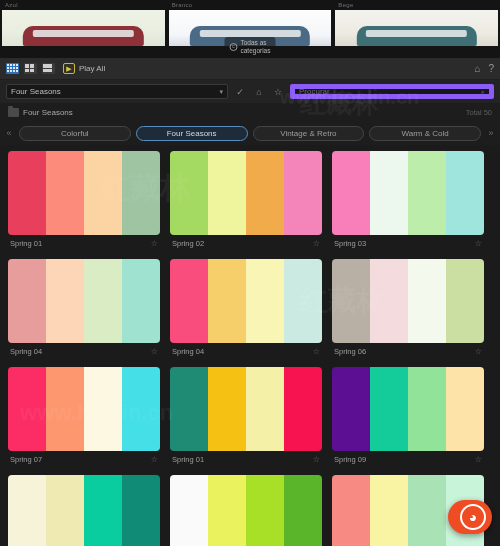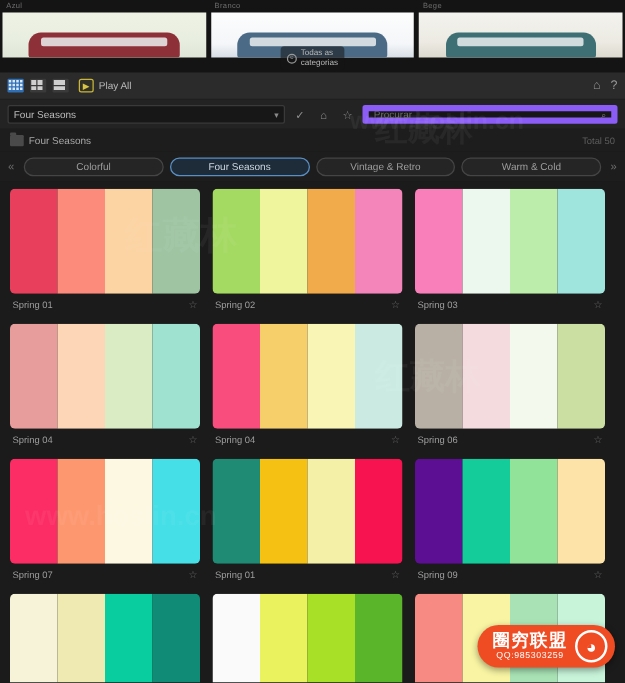--- a/index.html
+++ b/index.html
@@ -401,18 +401,14 @@
     </div>
   </div>
 
 <div class="wm" style="left:100px;top:168px;font-size:30px;">红藏林</div>
 <div class="wm" style="left:300px;top:86px;font-size:26px;">红藏林</div>
 <div class="wm" style="left:300px;top:282px;font-size:28px;">红藏林</div>
 <div class="wm" style="left:20px;top:400px;font-size:22px;">www.hoslin.cn</div>
 <div class="wm" style="left:280px;top:86px;font-size:20px;">www.hoslin.cn</div>
 
 <div class="wm-badge">
-  <div class="txt">
-    <div class="t1">圈穷联盟</div>
-    <div class="t2">QQ:985303259</div>
-  </div>
   <div class="logo">◕</div>
 </div>
 
 </body></html>

